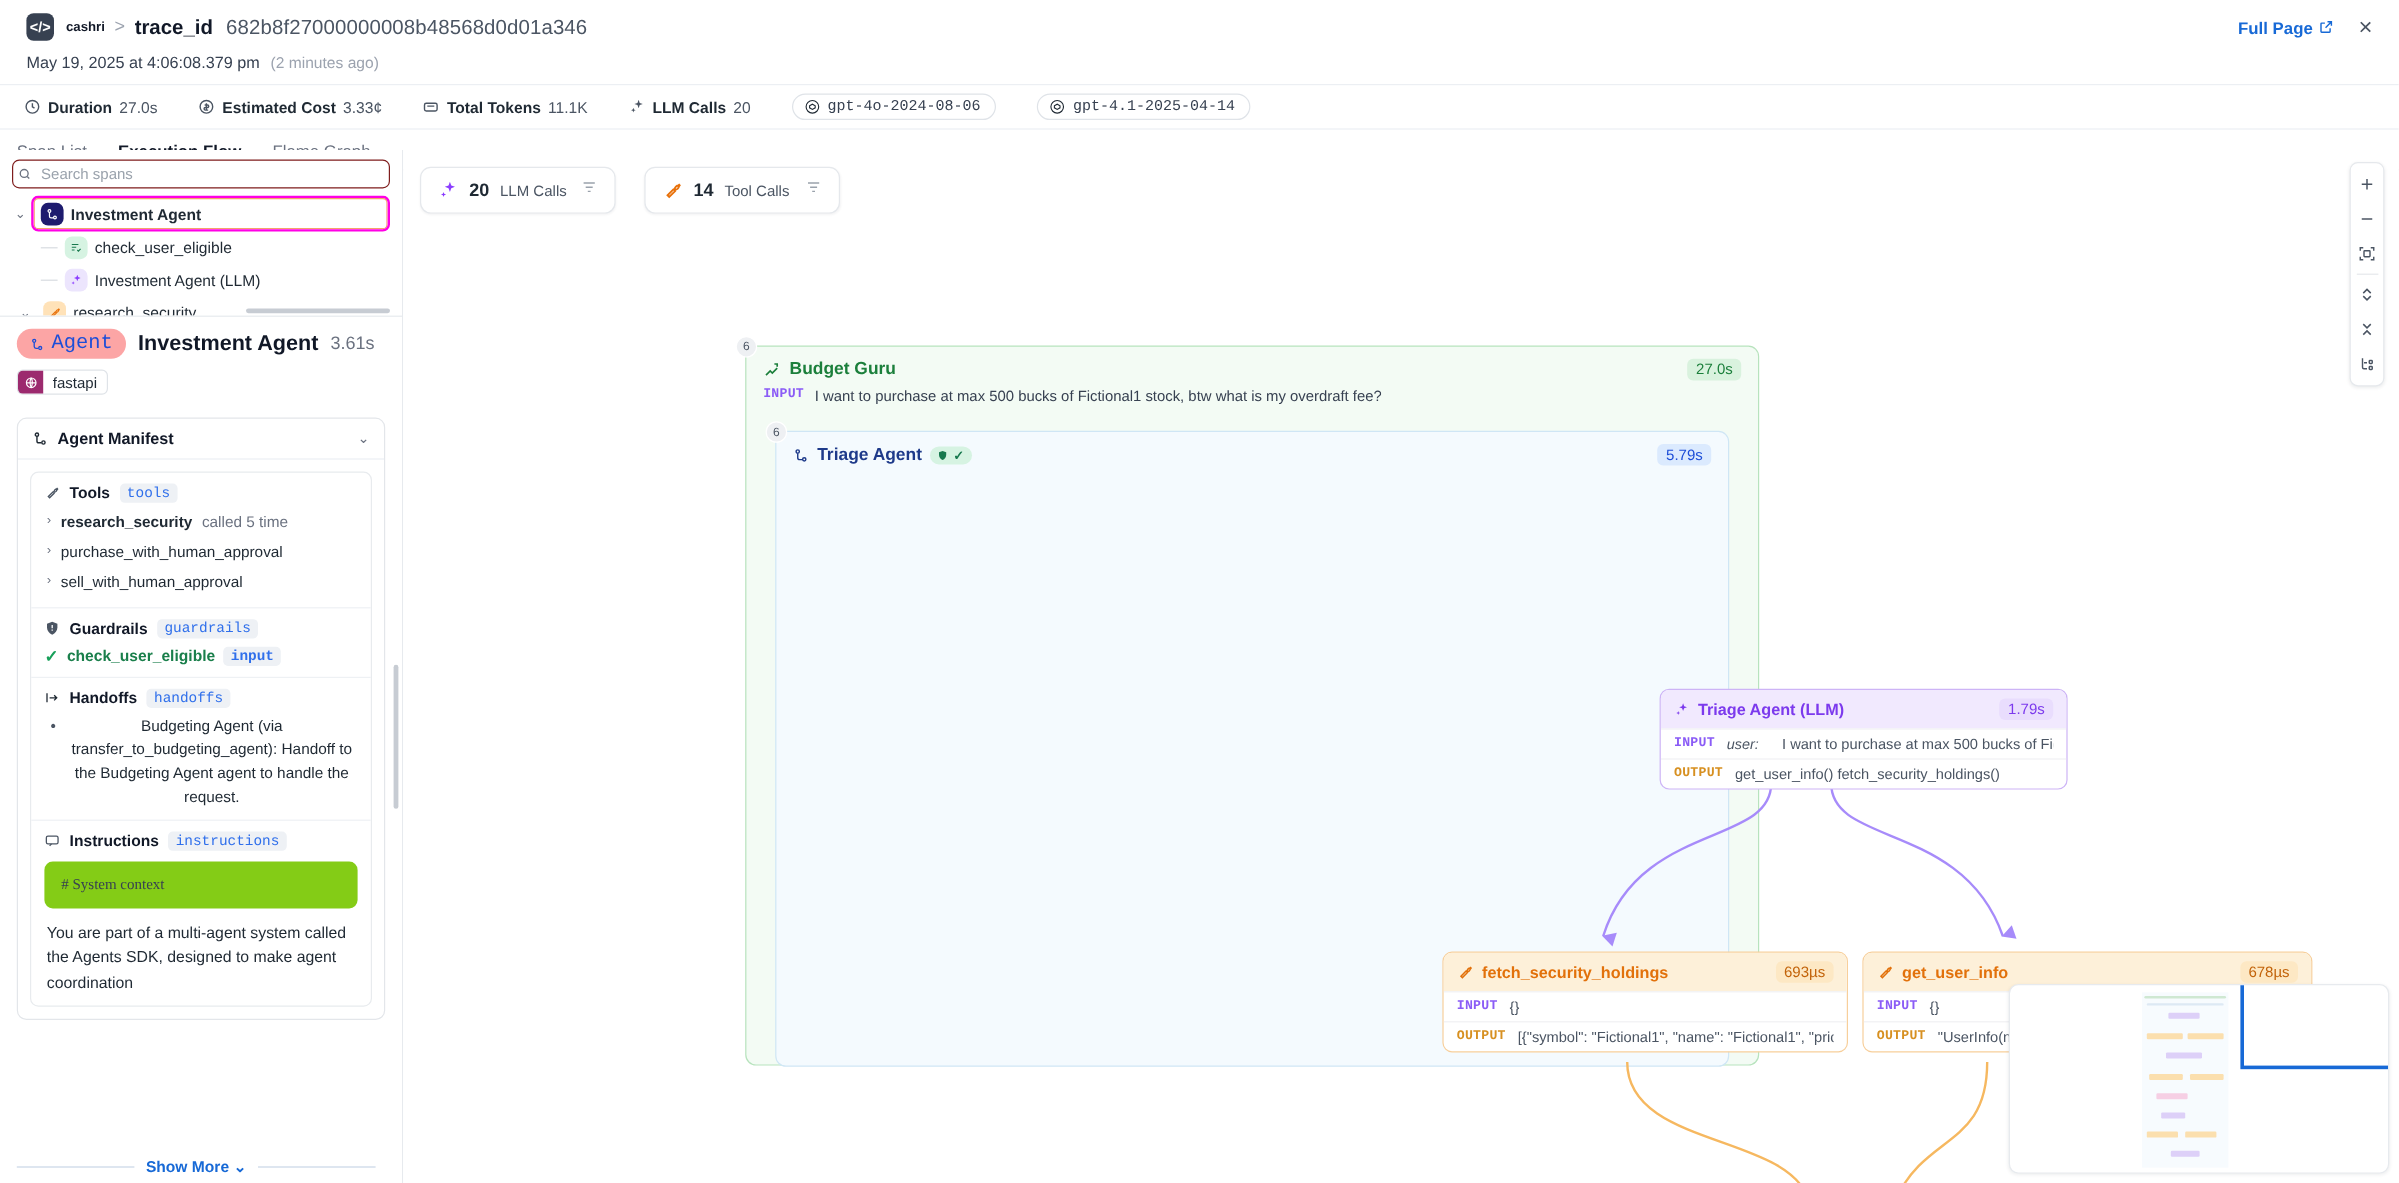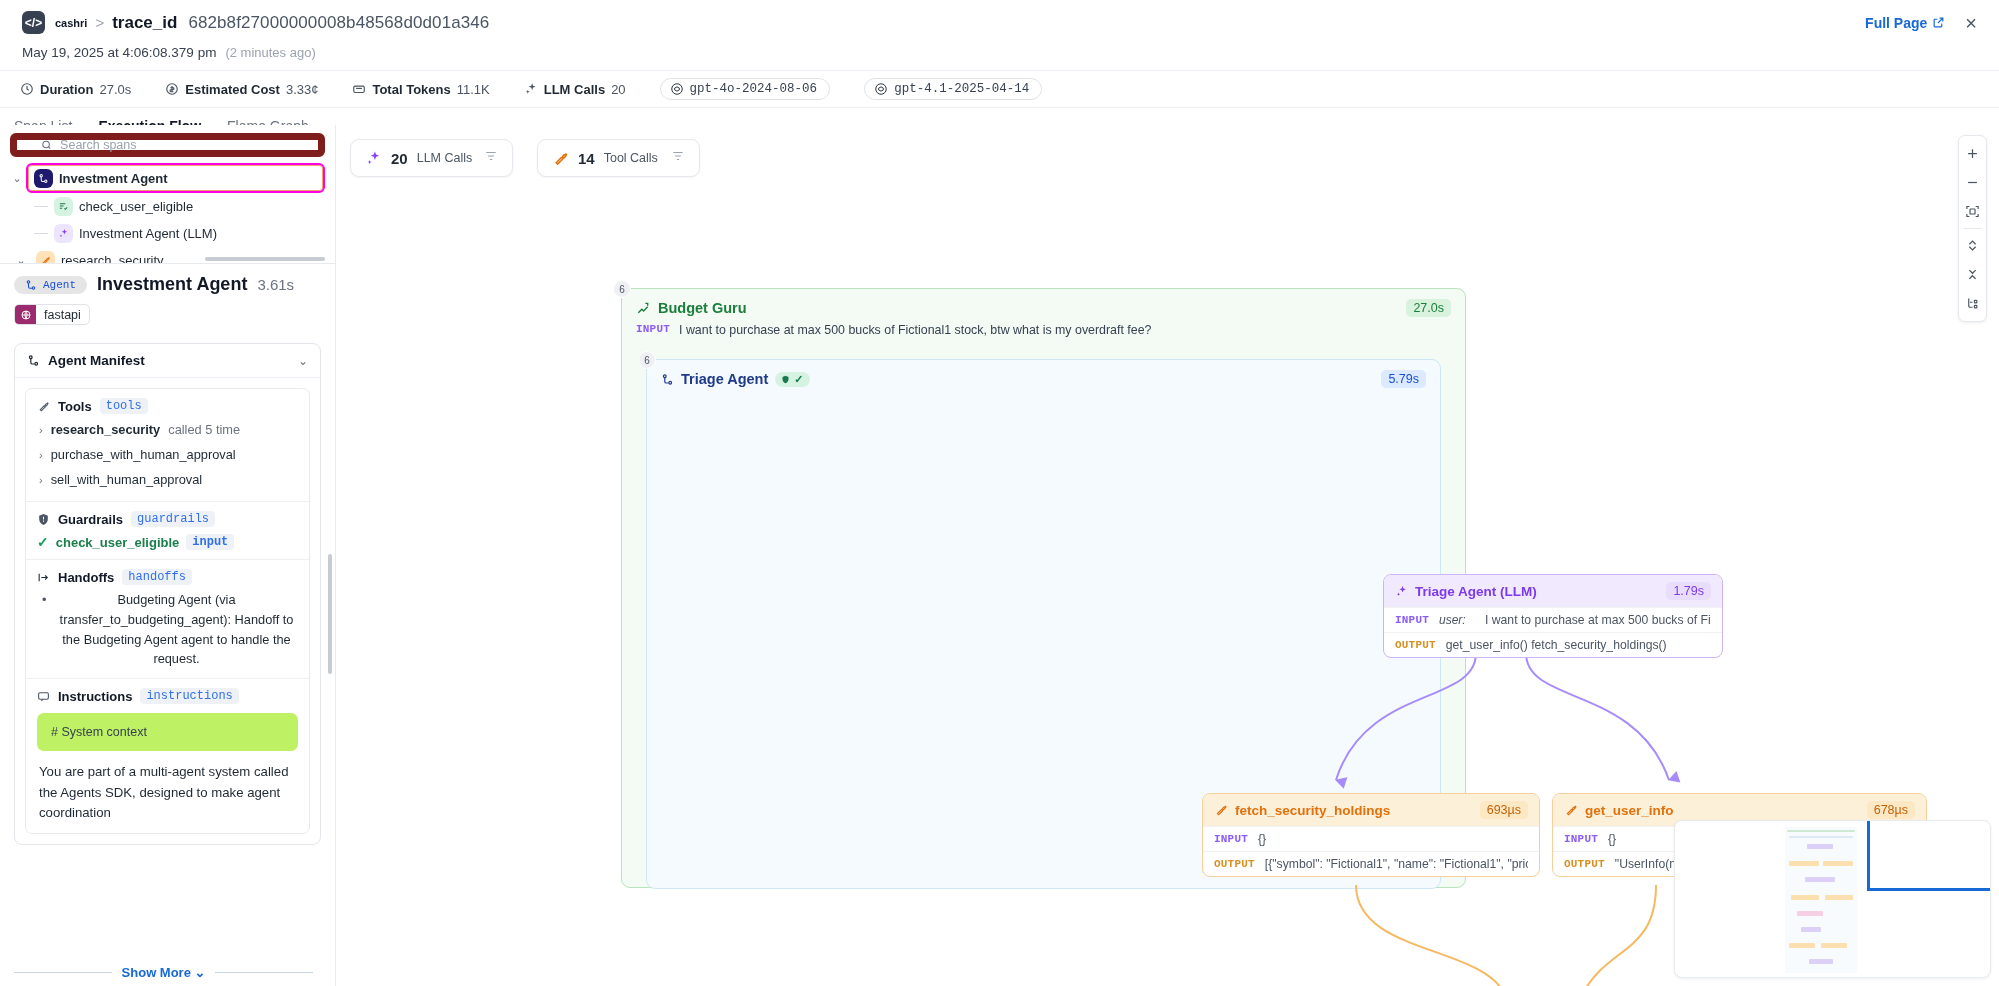--- a/index.html
+++ b/index.html
@@ -54,22 +54,22 @@
   .tab.active { color: #111827; font-weight: 600; }
   .tab.active::after { content: ""; position: absolute; left: 0; right: 0; bottom: -1px; height: 3px; background: #1769d6; border-radius: 2px; }
 
   
   .body { position: absolute; top: 125px; left: 0; right: 0; bottom: 0; display: flex; }
 
   
   .sidebar { width: 336px; border-right: 1px solid #e7eaee; position: relative; display: flex; flex-direction: column; background: #fff; }
   .search-wrap { padding: 8px 10px 6px 10px; }
   .search-box {
-    display: flex; align-items: center; gap: 8px; border: 7px solid #7f1d1d;
-    border-radius: 6px; height: 24px; padding: 0 24px;
+    display: flex; align-items: center; gap: 8px; border: 1px solid #7f1d1d;
+    border-radius: 6px; height: 24px; padding: 0 4px;
   }
   .search-box input {
     border: none; outline: none; font-size: 12.5px; color: #111827; width: 100%;
     font-family: "Liberation Sans", sans-serif; background: transparent;
   }
   .search-box input::placeholder { color: #9aa2ac; }
 
   .tree { height: 100px; overflow: hidden; position: relative; padding-left: 8px; }
   .tree-row { display: flex; align-items: center; height: 27px; gap: 6px; position: relative; cursor: pointer; }
   .tree-indent { width: 18px; display: flex; align-items: center; justify-content: center; color: #6b7280; font-size: 11px; flex: 0 0 auto; }
@@ -84,21 +84,21 @@
     border: 2px solid #ff00e5; border-radius: 6px; height: 30px; padding: 0 6px;
     margin-right: 10px; margin-left: 22px; box-shadow: inset 0 0 0 1px #f5a26a;
   }
   .tree-row.selected-outline .tree-label { font-weight: 700; }
   .tree-top { display: flex; align-items: center; }
 
   
   .detail { flex: 1; overflow: hidden; position: relative; border-top: 1px solid #e7eaee; }
   .detail-inner { padding: 10px 14px 0 14px; }
   .detail-title-row { display: flex; align-items: center; gap: 10px; }
-  .agent-pill { display: flex; align-items: center; gap: 6px; background: #e5e5e5; color: #1d4ed8; border-radius: 14px; padding: 3px 11px; font-size: 11px; font-family: "Liberation Mono", monospace; }
+  .agent-pill { display: flex; align-items: center; gap: 6px; background: #fca5a5; color: #1d4ed8; border-radius: 14px; padding: 3px 11px; font-size: 17px; font-family: "Liberation Mono", monospace; }
   .detail-name { font-size: 18px; font-weight: 700; color: #111827; }
   .detail-dur { font-size: 15px; color: #6b7280; }
   .svc-chip { display: inline-flex; align-items: center; border: 1px solid #dfe3e8; border-radius: 5px; overflow: hidden; margin-top: 9px; height: 21px; }
   .svc-ico { width: 21px; height: 21px; background: #9c2a6e; color: #fff; display: flex; align-items: center; justify-content: center; font-size: 11px; }
   .svc-name { font-size: 12.5px; padding: 0 8px; color: #1f2933; }
 
   .card { border: 1px solid #e3e6ea; border-radius: 8px; margin-top: 18px; }
   .card-head { display: flex; align-items: center; gap: 8px; padding: 9px 12px; border-bottom: 1px solid #eceff3; }
   .card-head .ch-title { font-size: 13.5px; font-weight: 700; color: #111827; }
   .chev { margin-left: auto; color: #6b7280; font-size: 12px; }
@@ -110,22 +110,22 @@
   .code-tag { font-size: 12px; color: #2f6feb; background: #eef1f5; border-radius: 4px; padding: 1px 6px; font-family: "Liberation Mono", monospace; }
   .tool-item { display: flex; align-items: center; gap: 8px; font-size: 12.8px; color: #1f2933; padding: 5px 0 5px 2px; }
   .tool-item .caret { color: #6b7280; font-size: 11px; }
   .tool-item .tname { font-weight: 700; }
   .tool-item .tmeta { color: #6b7280; }
   .guard-item { display: flex; align-items: center; gap: 7px; font-size: 13px; color: #1a7f4b; font-weight: 600; padding-top: 4px; }
   .guard-check { color: #18a05a; font-size: 14px; }
   .handoff-li { font-size: 12.8px; color: #1f2933; line-height: 1.55; padding-left: 18px; position: relative; margin-top: 5px; text-align: center; }
   .handoff-li::before { content: "•"; position: absolute; left: 5px; color: #4b5563; }
   .instr-code {
-    background: #bef264; border-radius: 7px; padding: 12px 14px; margin-top: 9px;
-    font-family: Liberation Sans, sans-serif; font-size: 12.5px; color: #374151;
+    background: #84cc16; border-radius: 7px; padding: 12px 14px; margin-top: 9px;
+    font-family: Liberation Serif, serif; font-size: 12.5px; color: #374151;
   }
   .instr-text { font-size: 13.2px; color: #1f2933; line-height: 1.55; margin-top: 11px; padding: 0 2px; }
   .show-more { position: absolute; left: 14px; right: 22px; bottom: 6px; display: flex; align-items: center; gap: 10px; }
   .sm-line { flex: 1; height: 1px; background: #c9d6e6; }
   .sm-text { font-size: 13px; color: #1769d6; font-weight: 600; cursor: pointer; }
   .side-scrollbar { position: absolute; right: 3px; top: 290px; width: 4px; height: 120px; background: #c7ccd3; border-radius: 3px; }
   .tree-scrollbar { position: absolute; right: 10px; bottom: 2px; height: 4px; width: 120px; background: #c7ccd3; border-radius: 3px; }
 
   
   .canvas { flex: 1; position: relative; background: #ffffff; overflow: hidden; }

